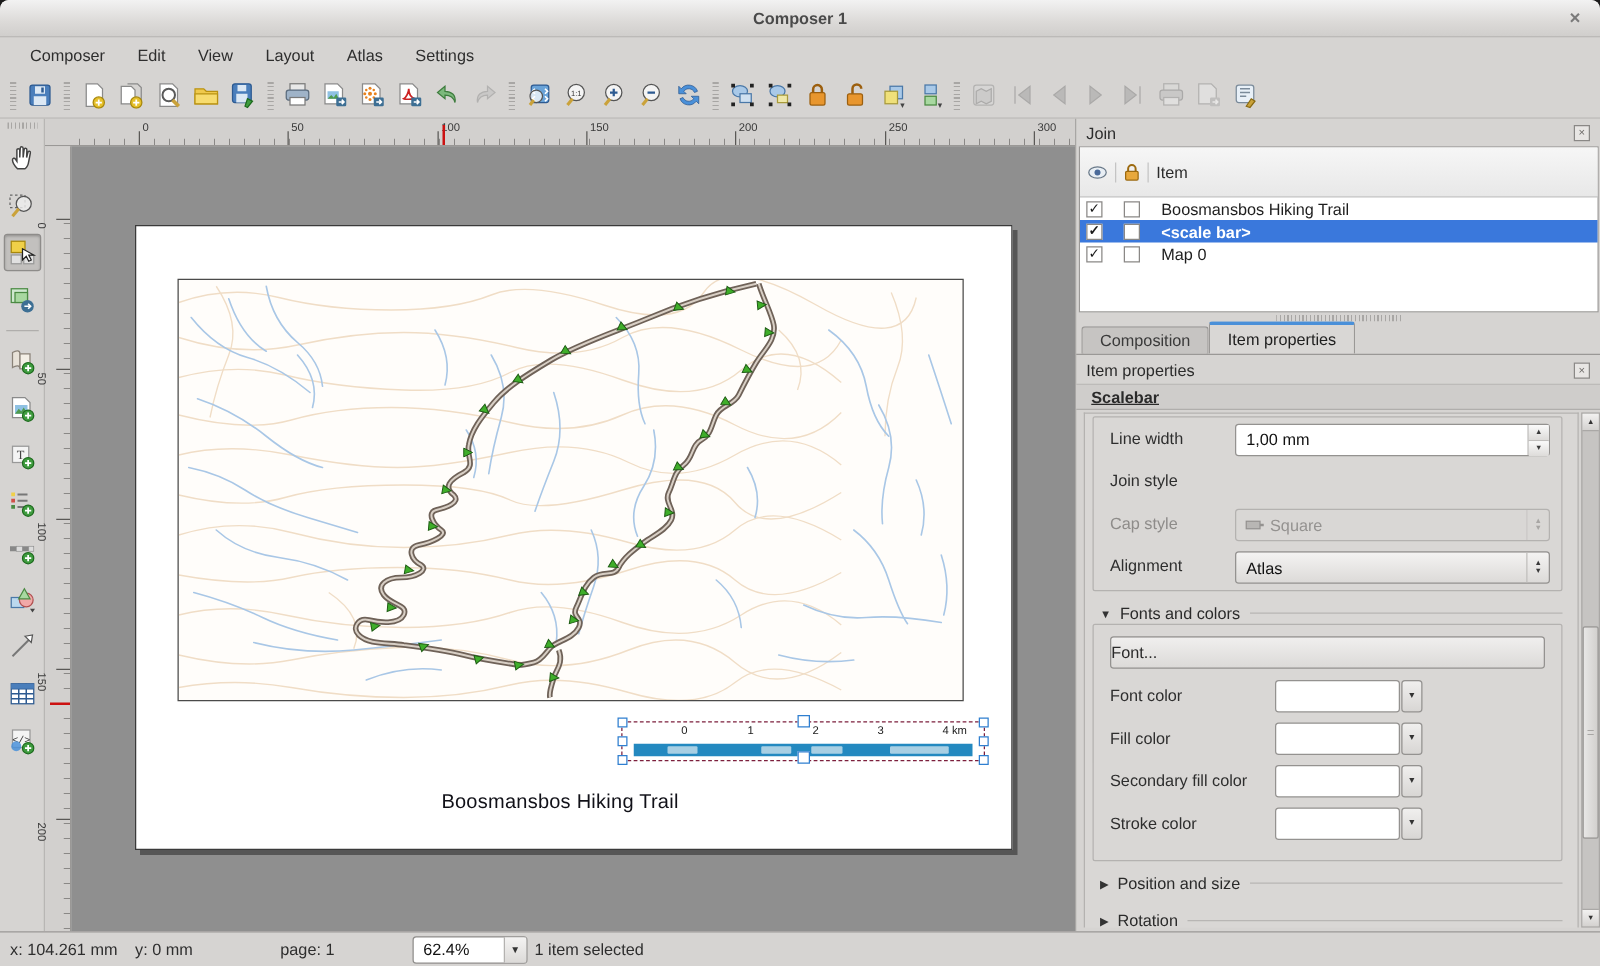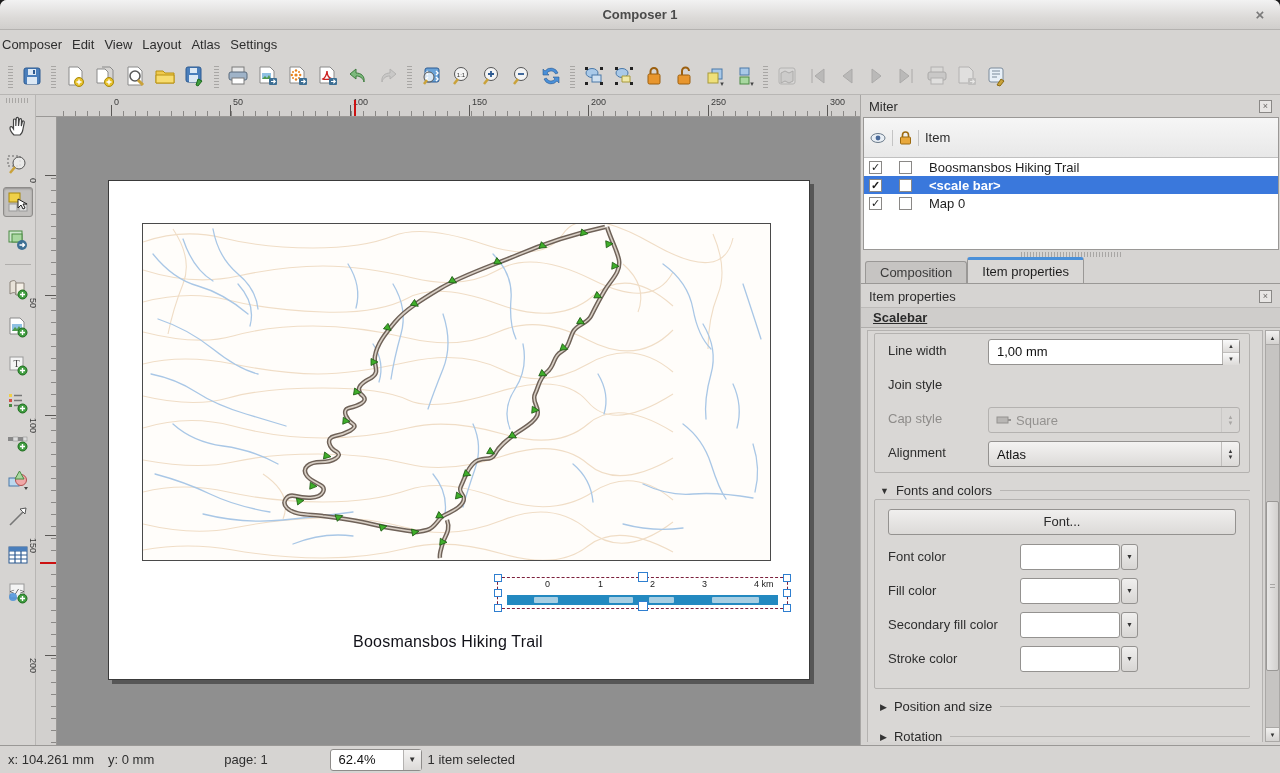--- a/index.html
+++ b/index.html
@@ -9,21 +9,21 @@
   
   .titlebar { position:absolute; left:0; top:0; width:100%; height:30px;
     background:linear-gradient(#f2f2f2,#dcdad8 60%,#d0cecc); border-bottom:1px solid #b4b2b0;
     display:flex; align-items:center; justify-content:center; }
   .titlebar .title { font-size:13px; font-weight:bold; color:#4a4a4a; }
   .titlebar .closebtn { position:absolute; right:10px; top:5px; width:20px; height:20px;
     color:#7a7a7a; font-size:15px; font-weight:bold; text-align:center; line-height:20px; cursor:default; }
 
   
   .menubar { position:absolute; left:0; top:30px; width:100%; height:28px; background:#d6d4d2;
-    display:flex; align-items:center; gap:10px; padding-left:2px; }
+    display:flex; align-items:center; gap:26px; padding-left:24px; }
   .menubar .menu-item { font-size:13px; color:#2e2e2e; }
 
   
   .toolbar { position:absolute; left:0; top:58px; width:100%; height:37px; background:#d6d4d2;
     border-bottom:1px solid #b8b6b4; display:flex; align-items:center; padding-left:4px; }
   .tb-grip { width:5px; height:24px; margin:0 4px;
     background:repeating-linear-gradient(0deg,#a8a6a4 0 1px,transparent 1px 3px); }
   .tb-btn { width:30px; height:30px; display:flex; align-items:center; justify-content:center; border-radius:3px; }
   .tb-btn svg { width:22px; height:22px; }
   .dis { opacity:.45; filter:grayscale(1); }
@@ -119,21 +119,21 @@
   .combo .c-arrows { margin-left:auto; width:18px; height:100%; border-left:1px solid #c0bebc; display:flex; flex-direction:column; align-items:center; justify-content:center; font-size:6px; color:#3a3a3a; line-height:6px; }
   .combo.disabled { background:#d9d7d5; border-color:#b4b2b0; }
   .combo.disabled .c-val { color:#949290; }
   .combo.disabled .c-arrows { color:#a8a6a4; border-left-color:#cac8c6; }
 
   .grp-hdr { position:absolute; display:flex; align-items:center; font-size:13px; color:#2a2a2a; }
   .grp-hdr .tri { font-size:9px; color:#333; margin-right:7px; }
   .grp-hdr .rule { flex:1; height:1px; background:#b8b6b4; margin-left:8px; }
 
   .font-btn { position:absolute; height:26px; background:linear-gradient(#f0efee,#dcdad8); border:1px solid #949290; border-radius:3px;
-    font-size:13px; color:#2a2a2a; text-align:center; line-height:24px; }
+    font-size:13px; color:#2a2a2a; line-height:24px; }
 
   .color-ctl { position:absolute; height:26px; display:flex; }
   .color-well { width:100px; height:26px; border:1px solid #949290; border-radius:3px; background:#fff; padding:3px; }
   .color-swatch { width:100%; height:100%; border-radius:2px; }
   .color-dd { width:17px; height:26px; margin-left:1px; border:1px solid #949290; border-radius:3px;
     background:linear-gradient(#f0efee,#d8d6d4); font-size:7px; color:#333; text-align:center; line-height:24px; }
 
   
   .vscroll { position:absolute; left:404px; top:235px; width:15px; height:412px; background:#c6c4c2; border:1px solid #aaa8a6; }
   .vs-btn { position:absolute; left:0; width:13px; height:14px; background:linear-gradient(#f2f1f0,#d4d2d0); border-bottom:1px solid #aaa8a6; font-size:6px; text-align:center; line-height:14px; color:#333; }
@@ -671,21 +671,21 @@
         <div class="handle" style="right:-4px; bottom:-4px"></div>
       </div>
 
       <div class="paper-title">Boosmansbos Hiking Trail</div>
     </div>
   </div>
 
   <div class="rightpanel">
 
     <div class="panel-title" style="top:0">
-      <span>Miter</span>
+      <span>Join</span>
       <span class="panel-close">×</span>
     </div>
     <div class="items-table">
       <div class="items-hdr">
         <svg width="16" height="12" viewBox="0 0 16 12" style="margin-left:6px">
             <ellipse cx="8" cy="6" rx="7" ry="4.5" fill="#e8eef4" stroke="#6a7a8a"></ellipse>
             <circle cx="8" cy="6" r="2.4" fill="#4a6a9a"></circle>
           </svg>
         <span class="colsep"></span>
         <svg width="13" height="14" viewBox="0 0 13 14">

